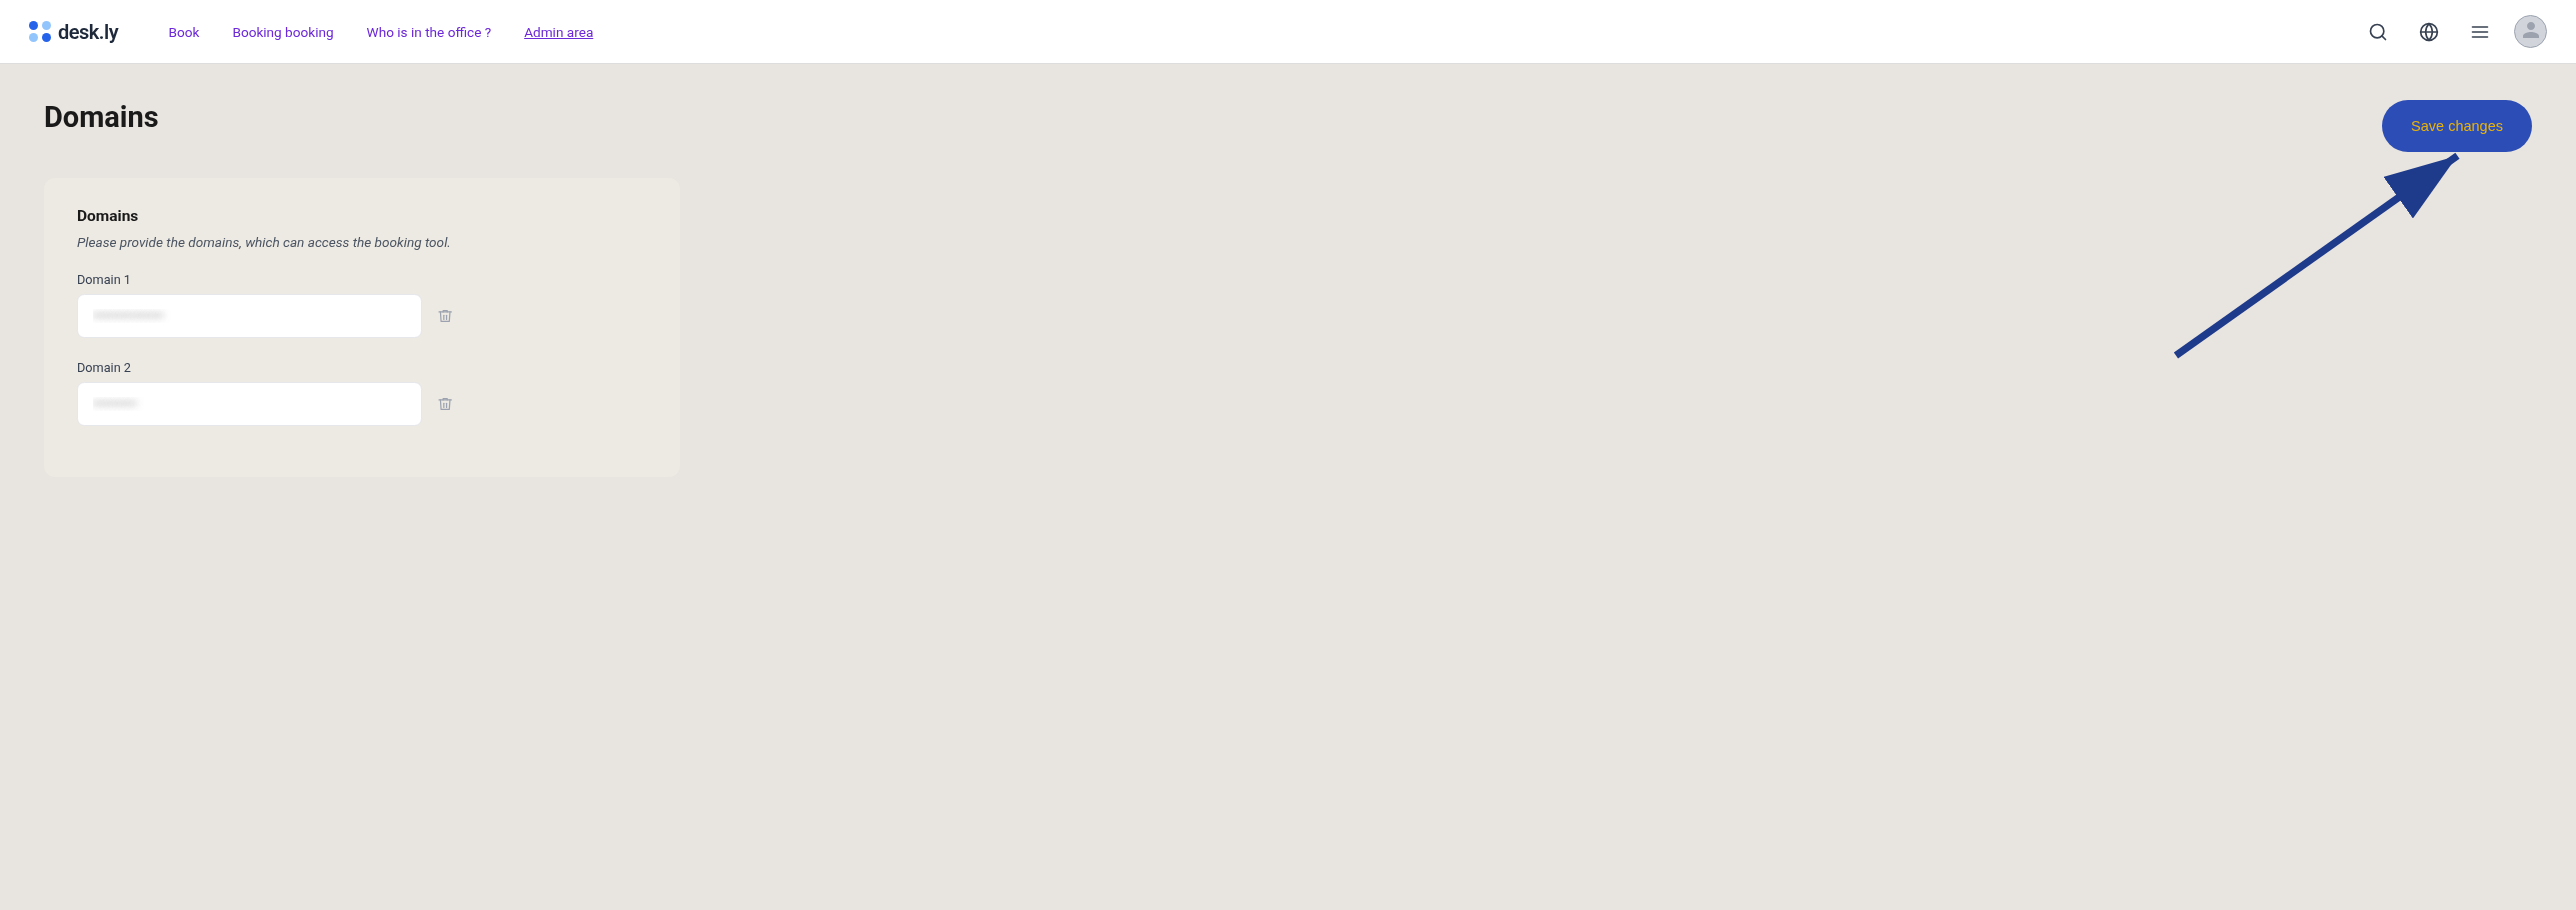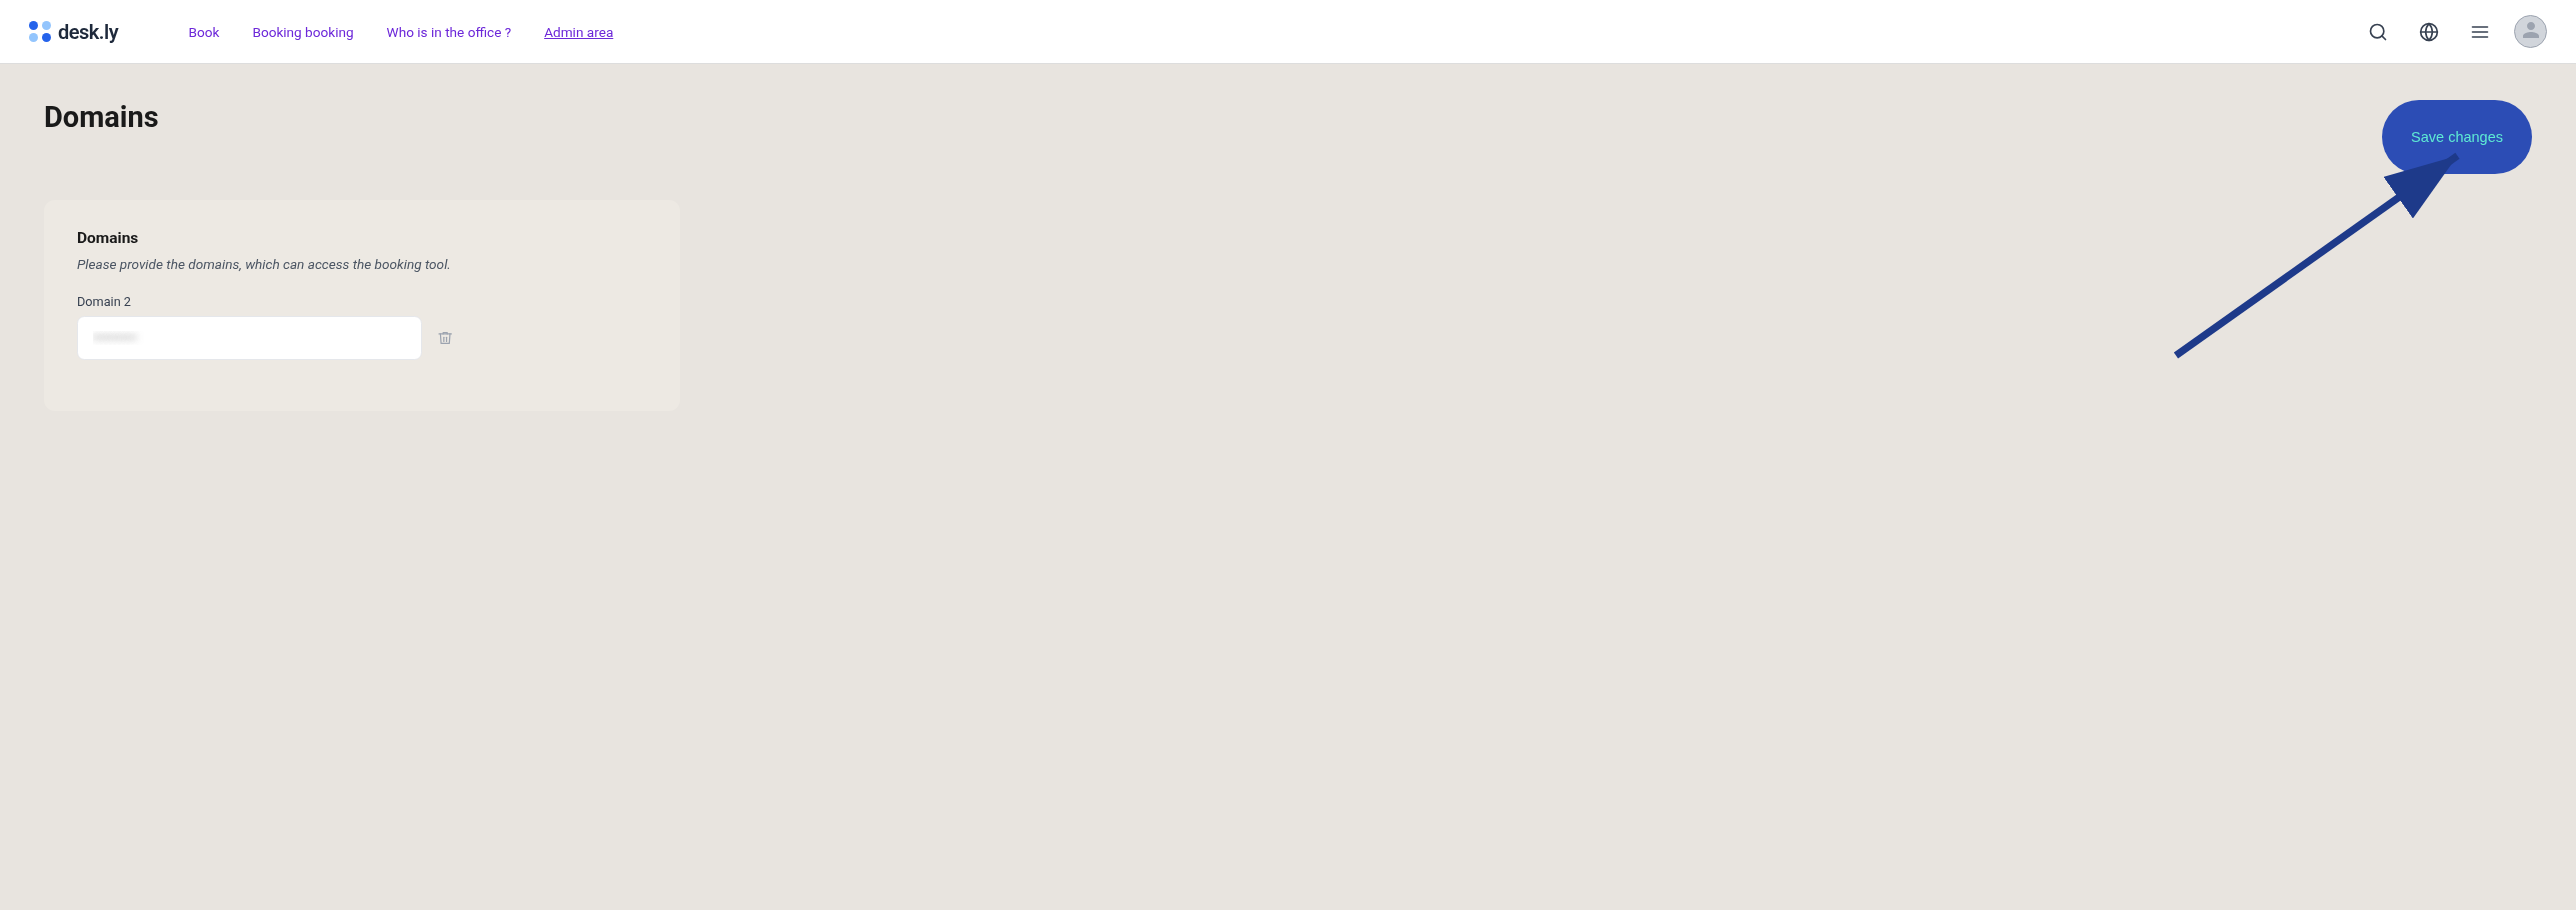--- a/index.html
+++ b/index.html
@@ -14,21 +14,21 @@
       min-height: 100vh;
     }
 
     
     .navbar {
       background-color: #ffffff;
       height: 64px;
       display: flex;
       align-items: center;
       padding: 0 29px;
-      gap: 56px;
+      gap: 36px;
       border-bottom: 0.9px solid #ddd;
     }
 
     .logo-area {
       display: flex;
       align-items: center;
       gap: 7.3px;
       margin-right: 14.5px;
     }
 
@@ -134,24 +134,24 @@
     }
 
     .page-title {
       font-size: 29px;
       font-weight: 700;
       color: #1a1a1a;
     }
 
     .save-btn {
       background-color: #2c4db5;
-      color: #5eead4;
+      color: #eab308;
       border: none;
       border-radius: 45px;
-      padding: 29px 29px;
+      padding: 18px 29px;
       font-size: 14.5px;
       font-weight: 500;
       cursor: pointer;
       white-space: nowrap;
     }
 
     
     .card {
       background-color: #ede9e3;
       border-radius: 11px;
@@ -296,20 +296,35 @@
         </marker>
       </defs>
       <line x1="120" y1="260" x2="430" y2="40" stroke="#1e3a8a" stroke-width="8" marker-end="url(#arrowhead)"></line>
     </svg>
   </div>
 
   <div class="card">
     <h2 class="card-title">Domains</h2>
     <p class="card-desc">Please provide the domains, which can access the booking tool.</p>
 
+    <div>
+      <p class="domain-label">Domain 1</p>
+      <div class="domain-row">
+        <input class="domain-input" type="text" value="••••••••••••••••" style="color: transparent; text-shadow: rgba(100, 100, 100, 0.6) 0px 0px 7.3px;">
+        <button class="delete-btn">
+          <svg width="16.4" height="18" viewBox="0 0 24 24" fill="none" stroke="currentColor" stroke-width="1.8" stroke-linecap="round" stroke-linejoin="round">
+            <polyline points="3 6 5 6 21 6"></polyline>
+            <path d="M19 6l-1 14H6L5 6"></path>
+            <path d="M10 11v6"></path>
+            <path d="M14 11v6"></path>
+            <path d="M9 6V4h6v2"></path>
+          </svg>
+        </button>
+      </div>
+    </div>
 
     <div>
       <p class="domain-label">Domain 2</p>
       <div class="domain-row">
         <input class="domain-input" type="text" value="••••••••••" style="color: transparent; text-shadow: rgba(100, 100, 100, 0.6) 0px 0px 7.3px;">
         <button class="delete-btn">
           <svg width="16.4" height="18" viewBox="0 0 24 24" fill="none" stroke="currentColor" stroke-width="1.8" stroke-linecap="round" stroke-linejoin="round">
             <polyline points="3 6 5 6 21 6"></polyline>
             <path d="M19 6l-1 14H6L5 6"></path>
             <path d="M10 11v6"></path>

